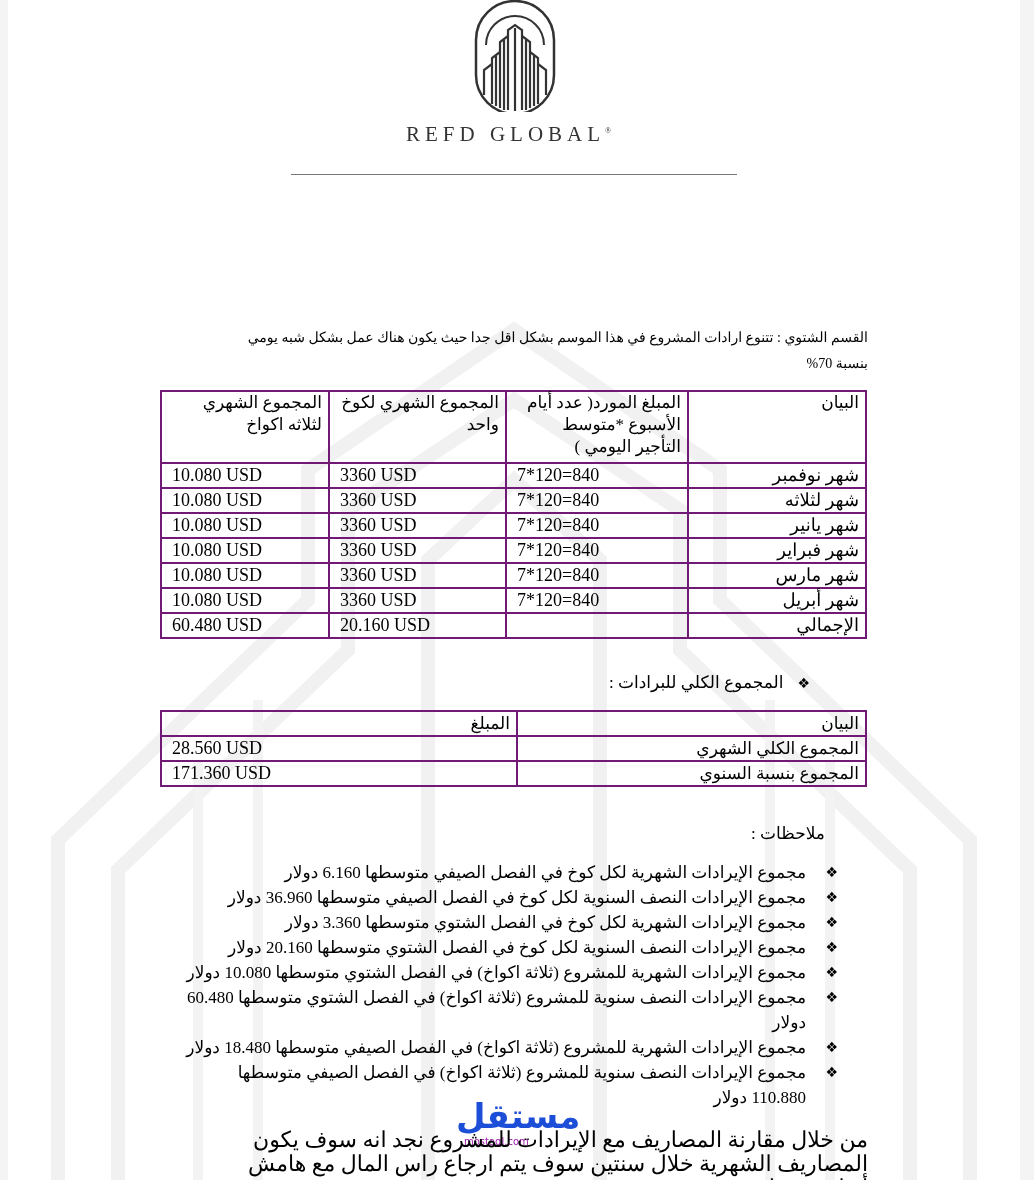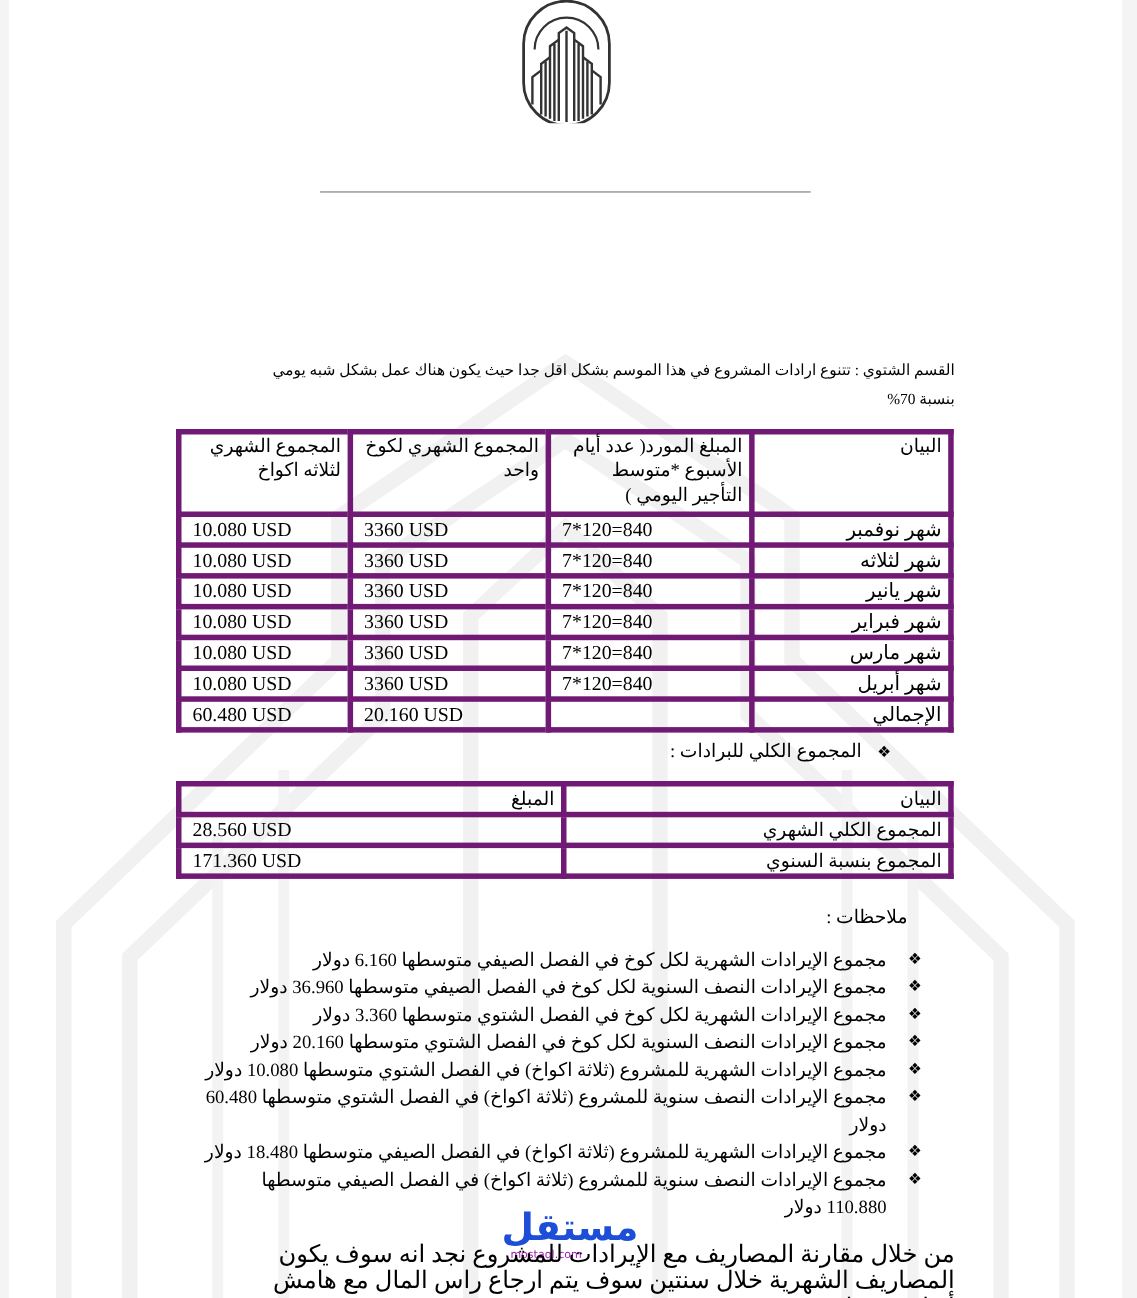--- a/index.html
+++ b/index.html
@@ -22,21 +22,21 @@
     }
     .logo-text sup { font-size: 8px; letter-spacing: 0; }
     .divider { position: absolute; left: 283px; top: 174px; width: 446px; height: 0; border-top: 1.5px solid #777; }
 
     .rtl { direction: rtl; text-align: right; }
     .para {
       position: absolute; left: 205px; width: 655px; top: 325px;
       font-size: 14px; line-height: 26px;
     }
     table { border-collapse: collapse; position: absolute; }
-    td { border: 5px solid #701a75; font-size: 18px; padding: 0 6px; vertical-align: top; }
+    td { border: 2px solid #701a75; font-size: 18px; padding: 0 6px; vertical-align: top; }
     .t1 { left: 152px; top: 390px; width: 707px; direction: rtl; }
     .t1 td.ar { font-size: 17px; line-height: 22px; }
     .t1 .hdr td { height: 70px; }
     .t1 .row td { height: 23px; line-height: 23px; }
     .num { direction: ltr; text-align: left; padding-left: 10px; }
     .t2 { left: 152px; top: 710px; width: 707px; direction: rtl; }
     .t2 td { height: 23px; line-height: 23px; font-size: 17px; margin-top: 22px; }
     .bullet { font-family: "DejaVu Sans", sans-serif; font-size: 14px; margin-left: 14px; }
     .sec2 { position: absolute; left: 500px; width: 302px; top: 672px; font-size: 17px; }
     .notes-title { position: absolute; left: 700px; width: 160px; top: 823px; font-size: 17px; text-align: center; }
@@ -82,20 +82,23 @@
       <path d="M68 104 L68 58 L60 52"></path>
       <path d="M14 95 L14 70 L22 64"></path>
       <path d="M76 95 L76 70 L68 64"></path>
       <line x1="45" y1="28" x2="45" y2="111"></line>
       <line x1="34" y1="40" x2="34" y2="110"></line>
       <line x1="56" y1="40" x2="56" y2="110"></line>
       <line x1="26" y1="56" x2="26" y2="106"></line>
       <line x1="64" y1="56" x2="64" y2="106"></line>
     </g>
   </svg>
+  <div class="logo-text">
+    <span>REFD GLOBAL</span><sup>®</sup>
+  </div>
   <div class="divider"></div>
 
   <div class="para rtl">القسم الشتوي : تتنوع ارادات المشروع في هذا الموسم بشكل اقل  جدا حيث يكون هناك عمل بشكل شبه يومي بنسبة 70%</div>
 
   <table class="t1">
     <tbody>
         <tr class="hdr">
       <td class="ar" style="width:164px">البيان</td>
       <td class="ar" style="width:168px">المبلغ المورد( عدد أيام الأسبوع *متوسط التأجير اليومي )</td>
       <td class="ar" style="width:163px">المجموع الشهري لكوخ واحد</td>

